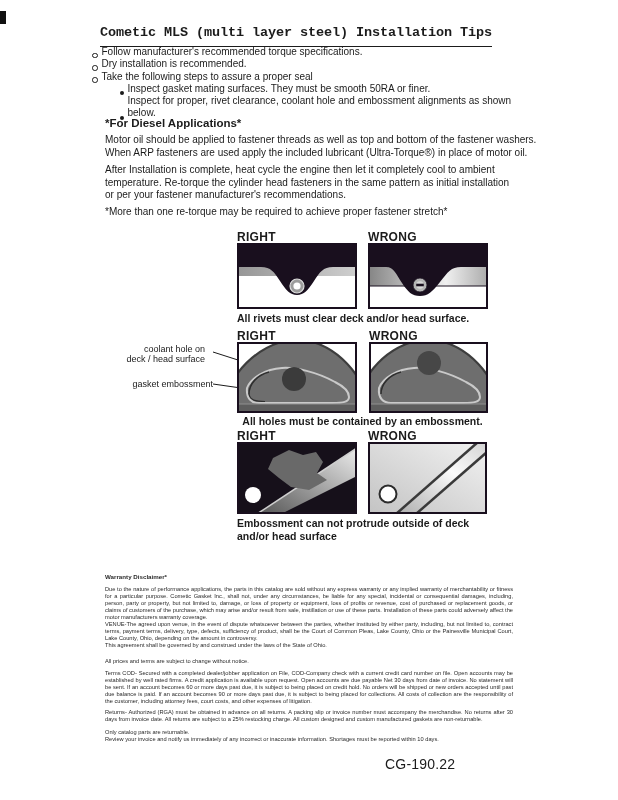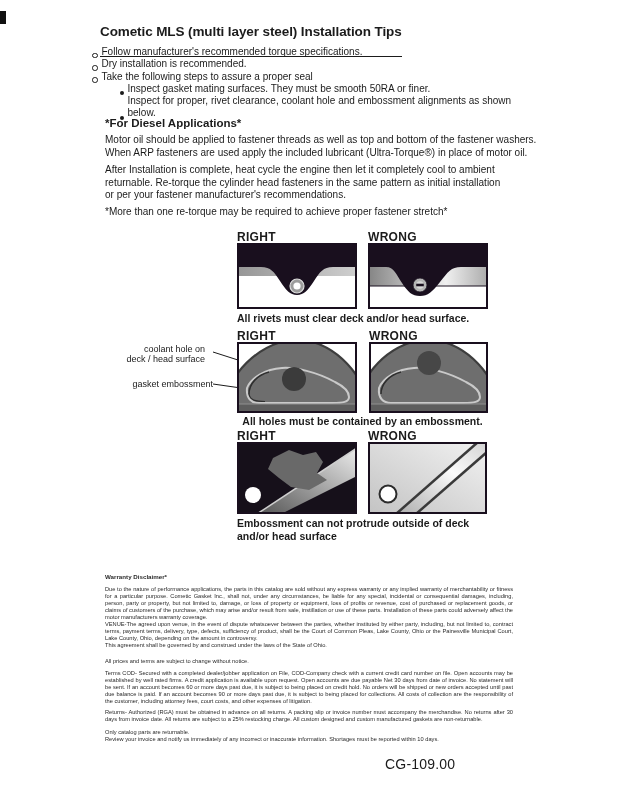--- a/index.html
+++ b/index.html
@@ -1,21 +1,21 @@
 <!DOCTYPE html>
 <html><head>
 <meta charset="utf-8">
 <style>
   html,body{margin:0;padding:0;background:#ffffff;}
   #page{position:relative;width:618px;height:800px;background:#ffffff;overflow:hidden;
         font-family:"Liberation Sans",sans-serif;color:#1b1b1b;}
   .abs{position:absolute;}
   .artifact{background:#111;}
   .title{font-size:13.5px;font-weight:bold;letter-spacing:-0.1px;
-         border-bottom:1.5px solid #1b1b1b;padding-bottom:17px;display:inline-block;}
+         border-bottom:1.5px solid #1b1b1b;padding-bottom:6px;display:inline-block;font-family:Liberation Mono, monospace;}
   .bullet-row{display:flex;align-items:flex-end;font-size:10px;line-height:12.3px;}
   .marker-open{width:3.5px;height:3.5px;border:1px solid #1b1b1b;border-radius:50%;
                display:inline-block;margin:3.5px 4px 0 0;flex:0 0 auto;}
   .marker-solid{width:4px;height:4px;background:#1b1b1b;border-radius:50%;
                 display:inline-block;margin:3.5px 3.5px 0 0;flex:0 0 auto;}
   .sub{margin-left:28px;}
   .h-diesel{font-size:11.5px;font-weight:bold;text-align:right;}
   .para{font-size:10px;line-height:12.5px;white-space:pre-line;}
   .fig-label{font-size:12px;font-weight:bold;text-align:left;letter-spacing:0.3px;}
   .fig-caption{font-size:10.5px;font-weight:bold;}
@@ -57,21 +57,21 @@
     <div class="bullet-row sub">
       <span class="marker-solid"></span>
       <span>Inspect for proper, rivet clearance, coolant hole and embossment alignments as shown below.</span>
     </div>
   </div>
 
   <div class="abs h-diesel" style="left:105px;top:117px;">*For Diesel Applications*</div>
   <div class="abs para" style="left:105px;top:134px;width:445px;">Motor oil should be applied to fastener threads as well as top and bottom of the fastener washers.
 When ARP fasteners are used apply the included lubricant (Ultra-Torque®) in place of motor oil.</div>
   <div class="abs para" style="left:105px;top:164px;width:445px;">After Installation is complete, heat cycle the engine then let it completely cool to ambient
-returnable. Re-torque the cylinder head fasteners in the same pattern as initial installation
+temperature. Re-torque the cylinder head fasteners in the same pattern as initial installation
 or per your fastener manufacturer's recommendations.</div>
   <div class="abs para" style="left:105px;top:206px;width:445px;">*More than one re-torque may be required to achieve proper fastener stretch*</div>
 
   <div class="abs fig-label" style="left:237px;top:230px;width:120px;">RIGHT</div>
   <div class="abs fig-label" style="left:368px;top:230px;width:120px;">WRONG</div>
 
   <div class="abs" style="left:237px;top:243px;">
     <svg width="120" height="66" viewBox="0 0 120 66">
       <defs>
         <linearGradient id="g1r" x1="0" y1="0" x2="1" y2="0">
@@ -198,15 +198,15 @@
   <div class="abs disc-h" style="left:105px;top:573px;">Warranty Disclaimer*</div>
   <div class="abs disc" style="left:105px;top:586px;width:408px;">Due to the nature of performance applications, the parts in this catalog are sold without any express warranty or any implied warranty of merchantability or fitness for a particular purpose.  Cometic Gasket Inc., shall not, under any circumstances, be liable for any special, incidental or consequential damages, including, person, party or property, but not limited to, damage, or loss of property or equipment, loss of profits or revenue, cost of purchased or replacement goods, or claims of customers of the purchase, which may arise and/or result from sale, instillation or use of these parts.  Installation of these parts could adversely affect the motor manufacturers warranty coverage.</div>
   <div class="abs disc" style="left:105px;top:621px;width:408px;">VENUE-The agreed upon venue, in the event of dispute whatsoever between the parties, whether instituted by either party, including, but not limited to, contract terms, payment terms, delivery, type, defects, sufficiency of product, shall be the Court of Common Pleas, Lake County, Ohio or the Painesville Municipal Court, Lake County, Ohio, depending on the amount in controversy.
 This agreement shall be governed by and construed under the laws of the State of Ohio.</div>
   <div class="abs disc" style="left:105px;top:658px;width:408px;">All prices and terms are subject to change without notice.</div>
   <div class="abs disc" style="left:105px;top:670px;width:408px;">Terms COD- Secured with a completed dealer/jobber application on File, COD-Company check with a current credit card number on file.  Open accounts may be established by well rated firms.  A credit application is available upon request.  Open accounts are due payable Net 30 days from date of invoice.  No statement will be sent.  If an account becomes 60 or more days past due, it is subject to being placed on credit hold.  No orders will be shipped or new orders accepted until past due balance is paid.  If an account becomes 90 or more days past due, it is subject to being placed for collections.  All costs of collection are the responsibility of the customer, including attorney fees, court costs, and other expenses of litigation.</div>
   <div class="abs disc" style="left:105px;top:709px;width:408px;">Returns- Authorized (RGA) must be obtained in advance on all returns.  A packing slip or invoice number must accompany the merchandise.  No returns after 30 days from invoice date.  All returns are subject to a 25% restocking charge.  All custom designed and custom manufactured gaskets are non-returnable.</div>
   <div class="abs disc" style="left:105px;top:729px;width:408px;text-align:left;">Only catalog parts are returnable.
 Review your invoice and notify us immediately of any incorrect or inaccurate information.  Shortages must be reported within 10 days.</div>
 
-  <div class="abs footer-code" style="left:385px;top:756px;">CG-109.00</div>
+  <div class="abs footer-code" style="left:385px;top:756px;">CG-190.22</div>
 
 </div>
 
 </body></html>

